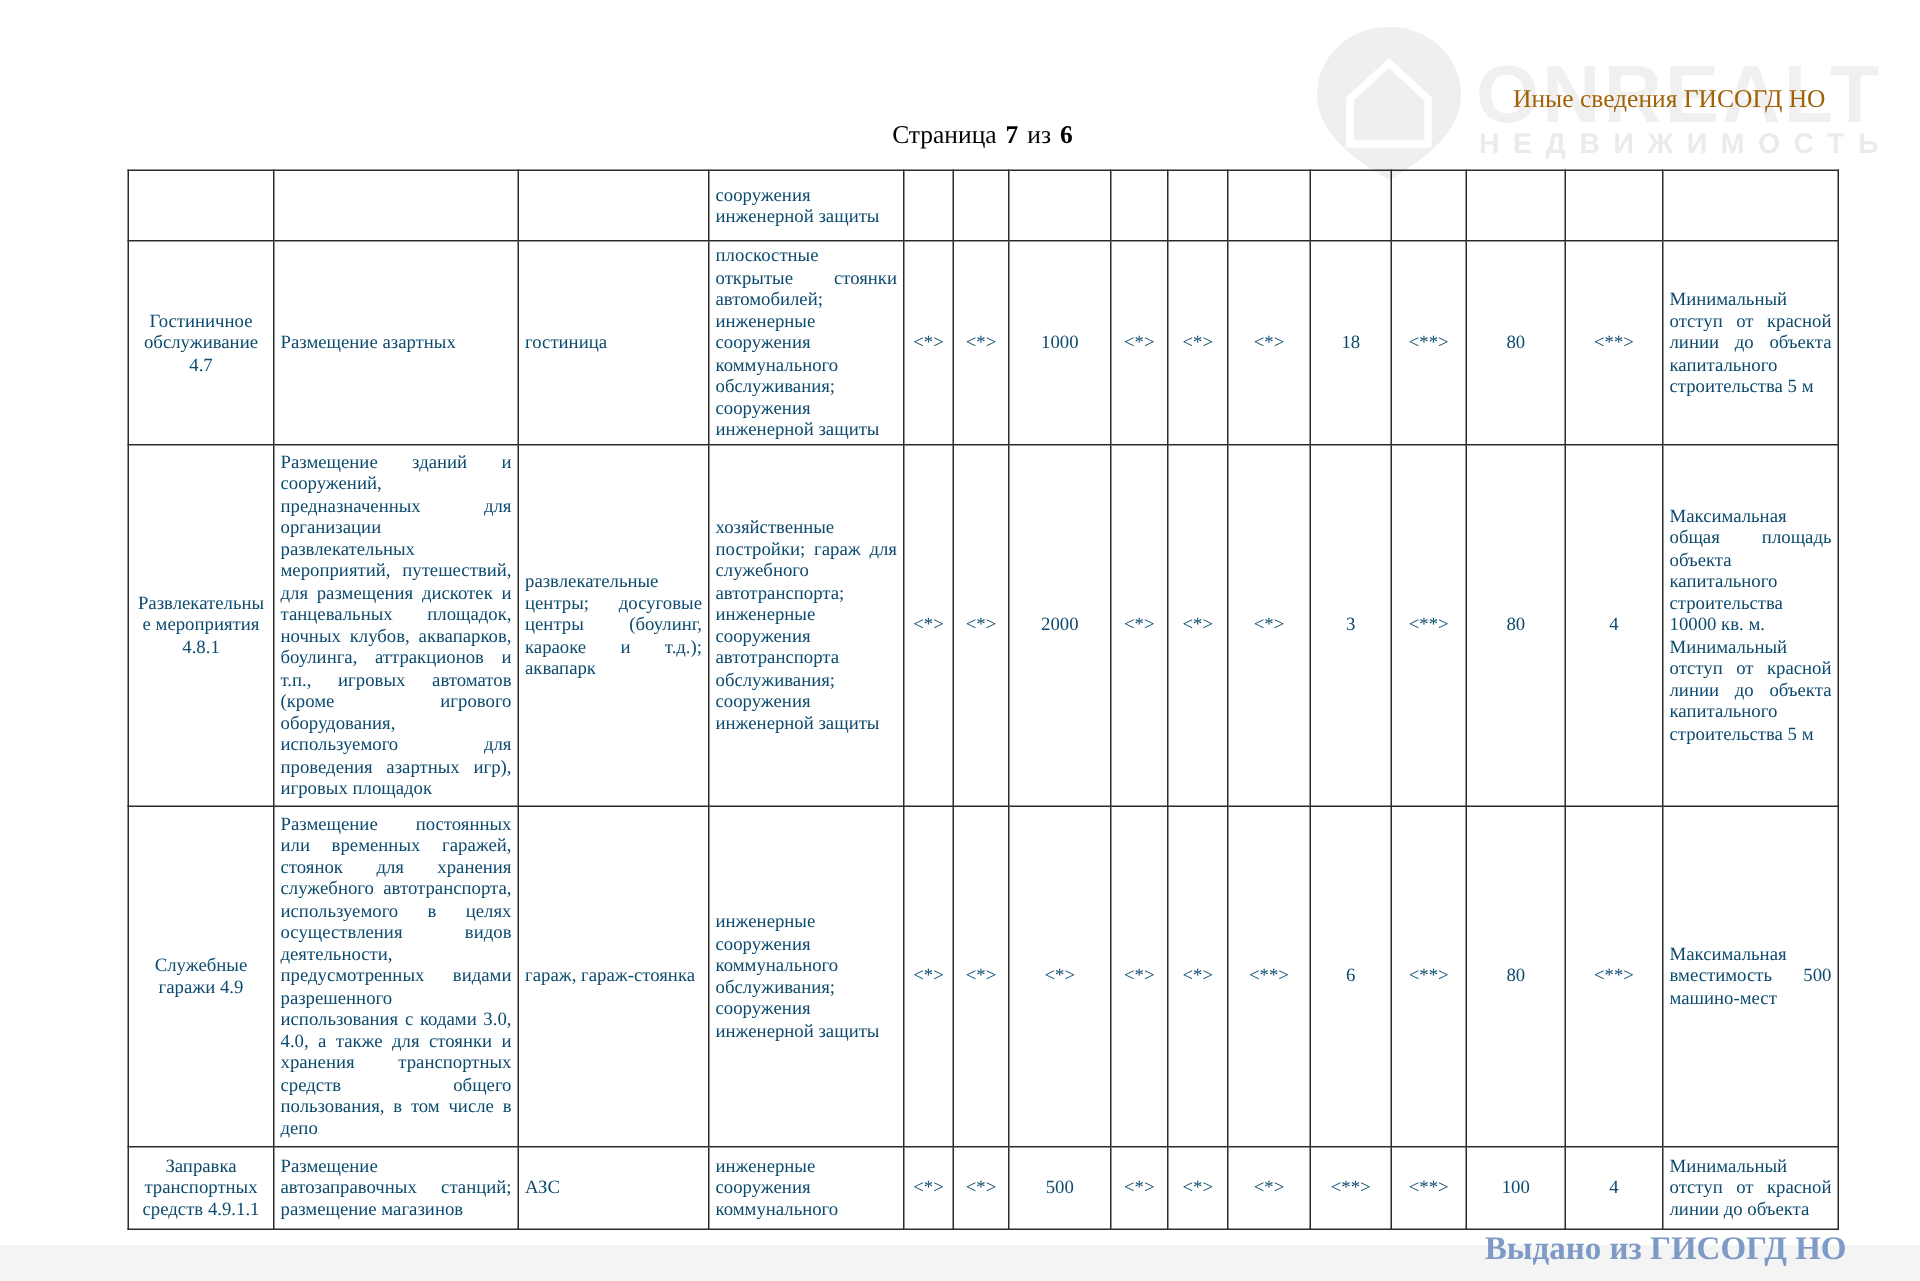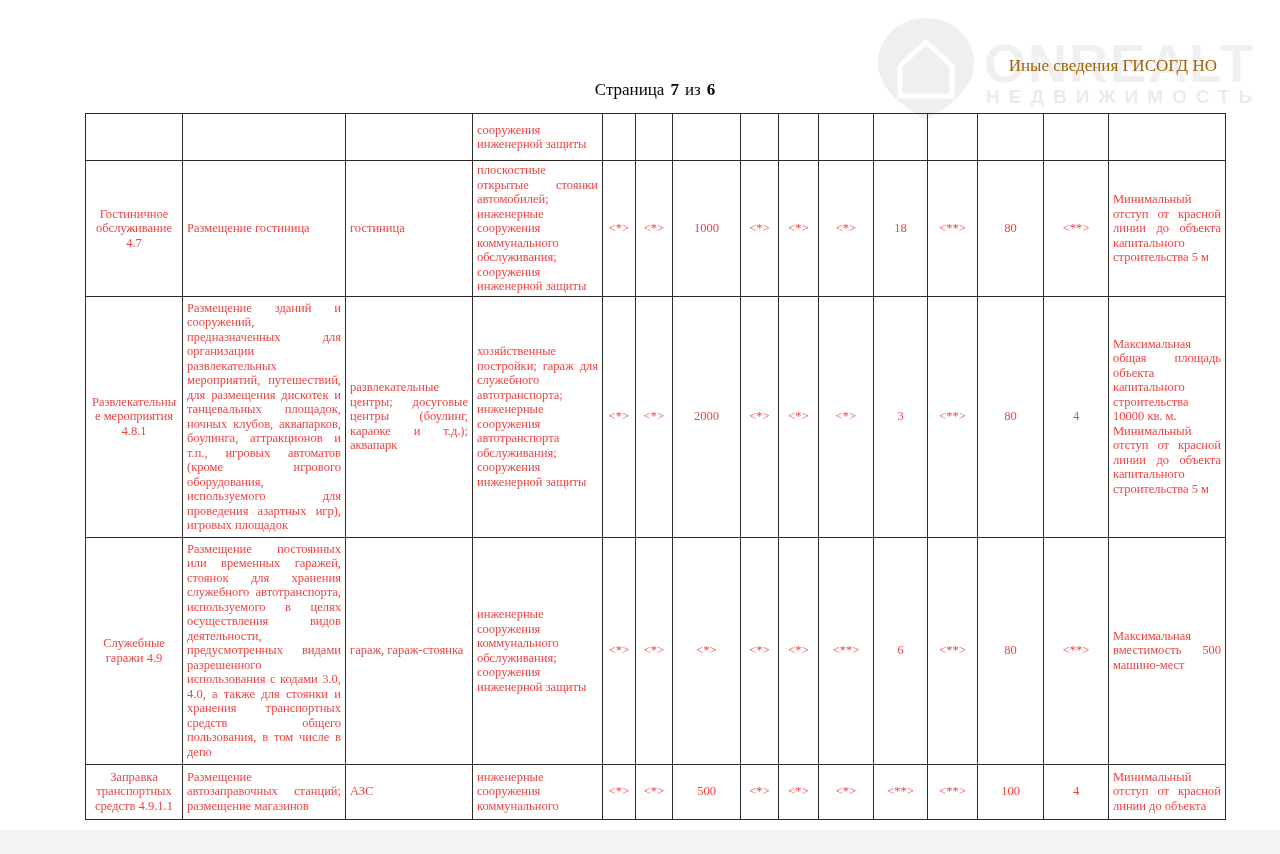--- a/index.html
+++ b/index.html
@@ -32,21 +32,21 @@
     position: absolute; top: 80px; left: 85px; width: 1140px; z-index: 2;
     text-align: center; font-size: 17px; color: #000;
   }
   .page-title span { margin: 16px 3px; }
   .page-title b { margin: 0 3px; }
 
   
   table.doc {
     position: absolute; top: 113px; left: 85px; width: 1140px; z-index: 1;
     border-collapse: collapse; table-layout: fixed;
-    font-size: 12.5px; line-height: 14.5px; color: #ef4444;
+    font-size: 12.5px; line-height: 14.5px; color: #0c4a6e;
   }
   table.doc td {
     border: 1px solid #2b2b2b; vertical-align: middle;
     padding: 2px 4px; overflow: hidden; white-space: pre-line;
   }
   td.txt  { text-align: center; }
   td.jst  { text-align: justify; }
   td.c1   { overflow-wrap: anywhere; }
   td.num  { text-align: center; }
   td.top  { vertical-align: top; }
@@ -112,21 +112,21 @@
           <td class="num top"></td>
           <td class="num top"></td>
           <td class="num top"></td>
           <td class="num top"></td>
           <td class="num top"></td>
           <td class="num top"></td>
           <td class="txt jst c15 top"></td>
         </tr>
         <tr style="height: 127px;">
           <td class="txt c1">Гостиничное обслуживание 4.7</td>
-          <td class="txt jst">Размещение гостиница</td>
+          <td class="txt jst">Размещение азартных</td>
           <td class="txt jst">гостиница</td>
           <td class="txt jst">плоскостные открытые стоянки автомобилей; инженерные сооружения коммунального обслуживания; сооружения инженерной защиты</td>
           <td class="num">&lt;*&gt;</td>
           <td class="num">&lt;*&gt;</td>
           <td class="num">1000</td>
           <td class="num">&lt;*&gt;</td>
           <td class="num">&lt;*&gt;</td>
           <td class="num">&lt;*&gt;</td>
           <td class="num">18</td>
           <td class="num">&lt;**&gt;</td>
@@ -183,14 +183,15 @@
           <td class="num">&lt;**&gt;</td>
           <td class="num">&lt;**&gt;</td>
           <td class="num">100</td>
           <td class="num">4</td>
           <td class="txt jst c15">Минимальный отступ от красной линии до объекта</td>
         </tr>
       </tbody>
   </table>
 
   <div class="wm-bottom-band"></div>
+  <div class="wm-bottom-label">Выдано из ГИСОГД НО</div>
 
 </div>
 
 </body></html>

